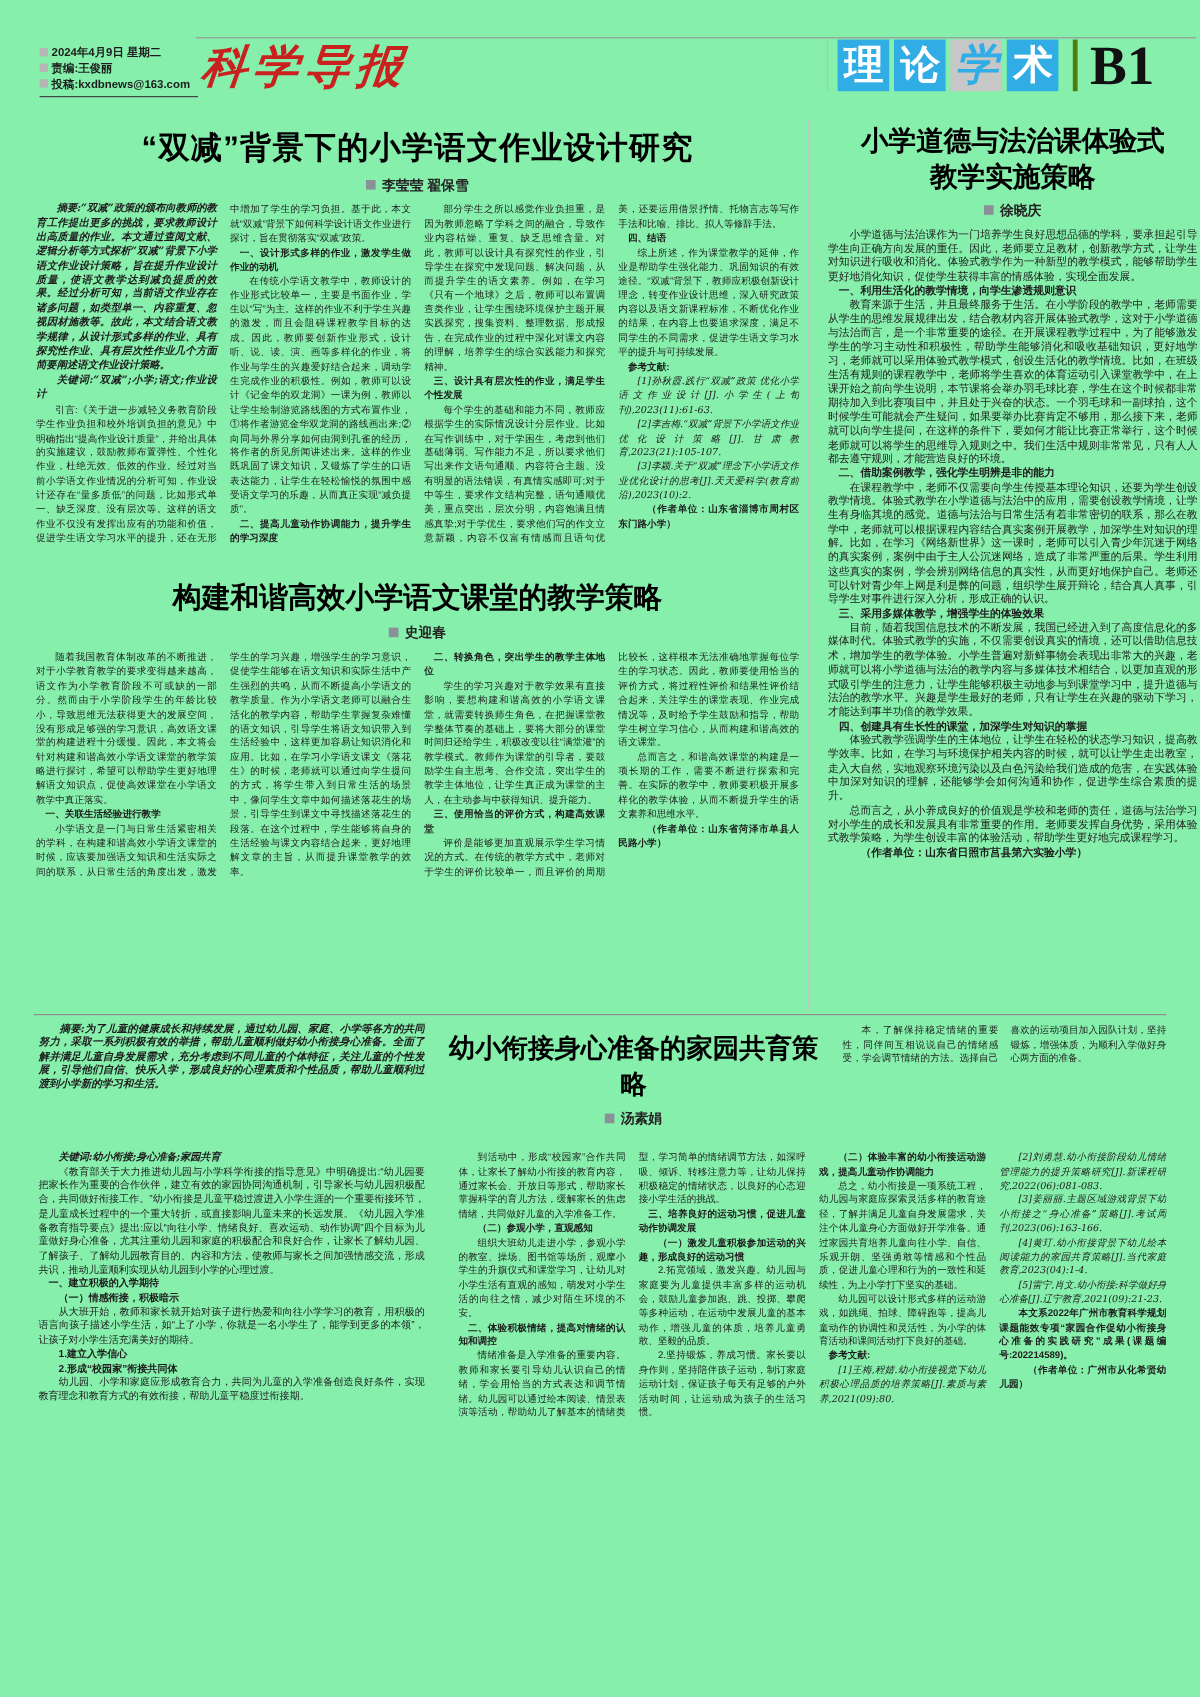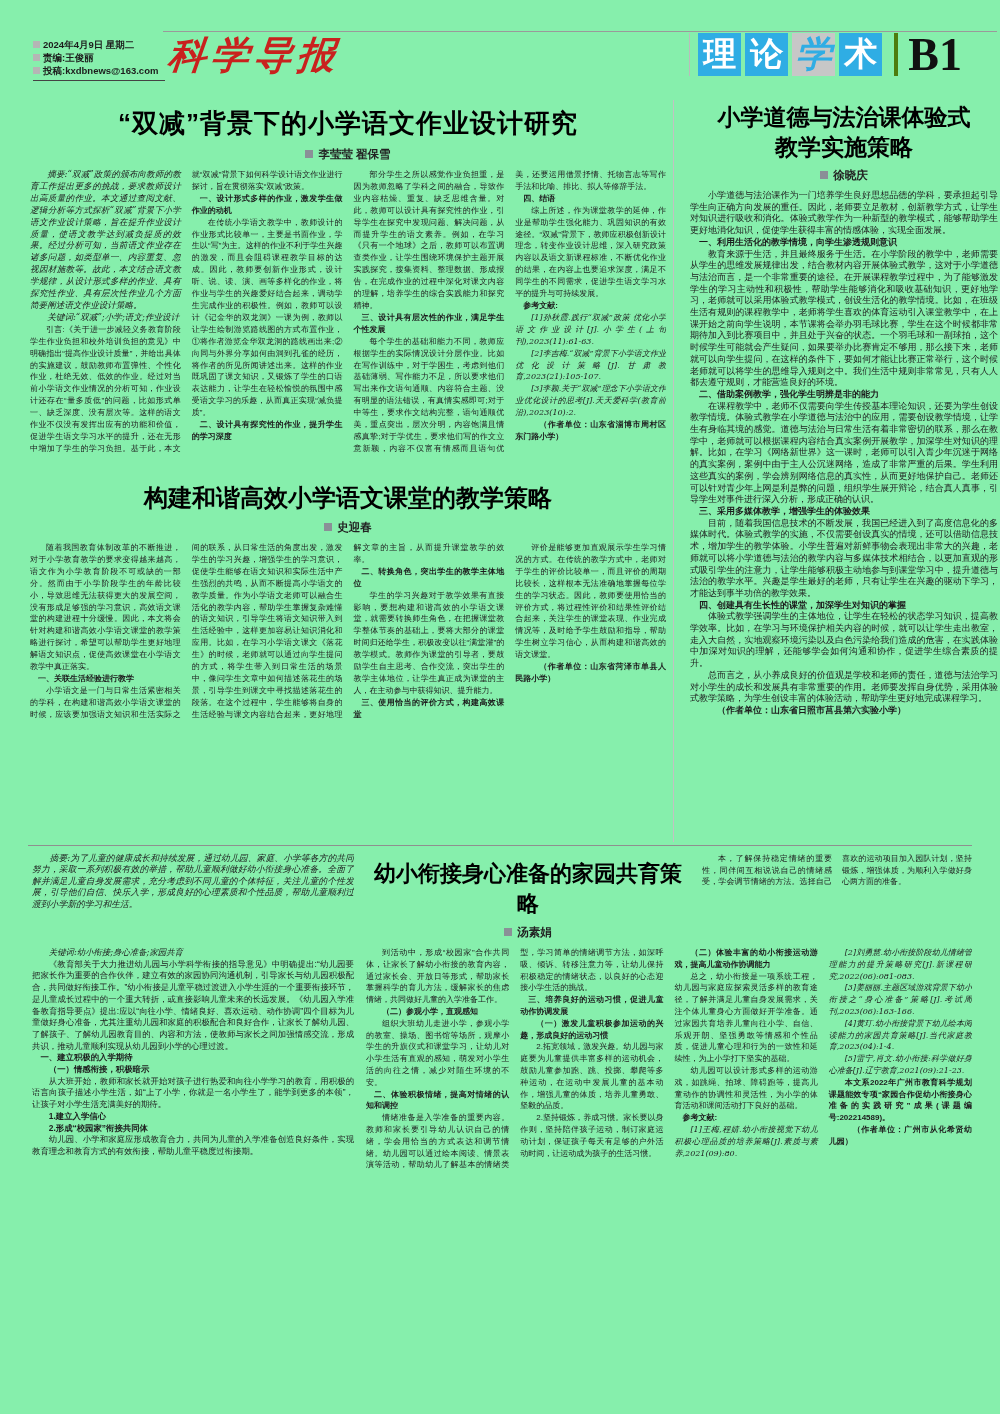--- a/index.html
+++ b/index.html
@@ -24,21 +24,21 @@
   .page-no{font-family:"Liberation Serif",serif;font-weight:bold;font-size:46px;color:#111;
            margin-left:8px;border-left:4px solid #4d7c0f;padding-left:10px;line-height:43px;}
   
   .a-title{font-weight:bold;text-align:center;font-family:"Liberation Sans",sans-serif;color:#000;}
   .byline{text-align:center;font-size:11.5px;font-weight:bold;margin:6px 0 7px 0;color:#222;}
   .byline .bsq{display:inline-block;width:8px;height:8px;background:#8a9097;margin-right:5px;}
   .flow p{margin:0;padding:0;text-align:justify;}
   .fl-p{text-indent:2em;}
   .fl-h{font-weight:bold;text-indent:1em;}
   .fl-sub{font-weight:bold;text-indent:2em;}
-  .fl-kai{font-family:"DejaVu Serif",serif;font-style:italic;text-indent:2em;font-weight:normal;}
+  .fl-kai{font-family:"DejaVu Serif",serif;font-style:italic;text-indent:2em;font-weight:bold;}
   .fl-ref{font-family:"DejaVu Serif",serif;font-style:italic;text-indent:2em;}
   .fl-fund{font-weight:bold;text-indent:2em;}
   .fl-aff{font-weight:bold;text-indent:3em;}
   
   #a1{position:absolute;left:30px;top:106px;width:636px;}
   #a1 .a-title{font-size:26px;letter-spacing:1px;}
   #a1-body{margin-top:4px;height:320px;column-count:4;column-gap:11px;
            font-size:8px;line-height:11.9px;overflow:hidden;}
   #a1-body .fl-kai,#a1-body .fl-kaip{font-size:8.6px;}
   
@@ -54,21 +54,21 @@
   
   .hdiv{position:absolute;left:28px;top:845px;width:944px;height:1px;background:#8f8f8f;}
   #a4{position:absolute;left:32px;top:853px;width:940px;}
   .a4-header{display:flex;gap:12px;}
   .a4-abs{width:322px;height:74px;font-size:8.8px;line-height:11.4px;overflow:hidden;}
   .a4-abs .fl-kai{font-size:8.8px;}
   .a4-head{width:324px;padding-top:6px;}
   .a4-head .a-title{font-size:22px;}
   .a4-side{flex:1;height:74px;column-count:2;column-gap:10px;font-size:8px;
            line-height:11.5px;overflow:hidden;}
-  .a4-main{display:flex;gap:12px;margin-top:0;}
+  .a4-main{display:flex;gap:28px;margin-top:12px;}
   .a4-left{width:322px;height:452px;font-size:8.4px;line-height:11.7px;overflow:hidden;}
   .a4-right{flex:1;height:452px;column-count:4;column-gap:11px;font-size:8px;
             line-height:11.8px;overflow:hidden;}
 </style>
 </head>
 <body>
 
 <div class="page">
 
   <div class="mh-topline"></div>
@@ -88,21 +88,21 @@
 
   <div id="a1">
     <div class="a-title">“双减”背景下的小学语文作业设计研究</div>
     <div class="byline"><span class="bsq"></span><span>李莹莹  翟保雪</span></div>
     <div id="a1-body" class="flow">
         <p class="fl-kai">摘要:“双减”政策的颁布向教师的教育工作提出更多的挑战，要求教师设计出高质量的作业。本文通过查阅文献、逻辑分析等方式探析“双减”背景下小学语文作业设计策略，旨在提升作业设计质量，使语文教学达到减负提质的效果。经过分析可知，当前语文作业存在诸多问题，如类型单一、内容重复、忽视因材施教等。故此，本文结合语文教学规律，从设计形式多样的作业、具有探究性作业、具有层次性作业几个方面简要阐述语文作业设计策略。</p>
         <p class="fl-kai">关键词:“双减”;小学;语文;作业设计</p>
         <p class="fl-p">引言:《关于进一步减轻义务教育阶段学生作业负担和校外培训负担的意见》中明确指出“提高作业设计质量”，并给出具体的实施建议，鼓励教师布置弹性、个性化作业，杜绝无效、低效的作业。经过对当前小学语文作业情况的分析可知，作业设计还存在“量多质低”的问题，比如形式单一、缺乏深度、没有层次等。这样的语文作业不仅没有发挥出应有的功能和价值，促进学生语文学习水平的提升，还在无形中增加了学生的学习负担。基于此，本文就“双减”背景下如何科学设计语文作业进行探讨，旨在贯彻落实“双减”政策。</p>
         <p class="fl-h">一、设计形式多样的作业，激发学生做作业的动机</p>
         <p class="fl-p">在传统小学语文教学中，教师设计的作业形式比较单一，主要是书面作业，学生以“写”为主。这样的作业不利于学生兴趣的激发，而且会阻碍课程教学目标的达成。因此，教师要创新作业形式，设计听、说、读、演、画等多样化的作业，将作业与学生的兴趣爱好结合起来，调动学生完成作业的积极性。例如，教师可以设计《记金华的双龙洞》一课为例，教师以让学生绘制游览路线图的方式布置作业，①将作者游览金华双龙洞的路线画出来;②向同与外界分享如何由洞到孔雀的经历，将作者的所见所闻讲述出来。这样的作业既巩固了课文知识，又锻炼了学生的口语表达能力，让学生在轻松愉悦的氛围中感受语文学习的乐趣，从而真正实现“减负提质”。</p>
-        <p class="fl-h">二、设计具有探究性的作业，提升学生的学习深度</p>
+        <p class="fl-h">二、提高儿童动作协调能力，提升学生的学习深度</p>
         <p class="fl-p">部分学生之所以感觉作业负担重，是因为教师忽略了学科之间的融合，导致作业内容枯燥、重复、缺乏思维含量。对此，教师可以设计具有探究性的作业，引导学生在探究中发现问题、解决问题，从而提升学生的语文素养。例如，在学习《只有一个地球》之后，教师可以布置调查类作业，让学生围绕环境保护主题开展实践探究，搜集资料、整理数据、形成报告，在完成作业的过程中深化对课文内容的理解，培养学生的综合实践能力和探究精神。</p>
         <p class="fl-h">三、设计具有层次性的作业，满足学生个性发展</p>
         <p class="fl-p">每个学生的基础和能力不同，教师应根据学生的实际情况设计分层作业。比如在写作训练中，对于学困生，考虑到他们基础薄弱、写作能力不足，所以要求他们写出来作文语句通顺、内容符合主题、没有明显的语法错误，有真情实感即可;对于中等生，要求作文结构完整，语句通顺优美，重点突出，层次分明，内容饱满且情感真挚;对于学优生，要求他们写的作文立意新颖，内容不仅富有情感而且语句优美，还要运用借景抒情、托物言志等写作手法和比喻、排比、拟人等修辞手法。</p>
         <p class="fl-h">四、结语</p>
         <p class="fl-p">综上所述，作为课堂教学的延伸，作业是帮助学生强化能力、巩固知识的有效途径。“双减”背景下，教师应积极创新设计理念，转变作业设计思维，深入研究政策内容以及语文新课程标准，不断优化作业的结果，在内容上也要追求深度，满足不同学生的不同需求，促进学生语文学习水平的提升与可持续发展。</p>
         <p class="fl-h">参考文献:</p>
         <p class="fl-ref">[1]孙秋霞.践行“双减”政策 优化小学语文作业设计[J].小学生(上旬刊),2023(11):61-63.</p>
         <p class="fl-ref">[2]李吉梅.“双减”背景下小学语文作业优化设计策略[J].甘肃教育,2023(21):105-107.</p>
         <p class="fl-ref">[3]李颖.关于“双减”理念下小学语文作业优化设计的思考[J].天天爱科学(教育前沿),2023(10):2.</p>
         <p class="fl-aff">（作者单位：山东省淄博市周村区东门路小学）</p>
@@ -136,20 +136,21 @@
     <div class="a-title">构建和谐高效小学语文课堂的教学策略</div>
     <div class="byline"><span class="bsq"></span><span>史迎春</span></div>
     <div id="a3-body" class="flow">
         <p class="fl-p">随着我国教育体制改革的不断推进，对于小学教育教学的要求变得越来越高，语文作为小学教育阶段不可或缺的一部分。然而由于小学阶段学生的年龄比较小，导致思维无法获得更大的发展空间，没有形成足够强的学习意识，高效语文课堂的构建进程十分缓慢。因此，本文将会针对构建和谐高效小学语文课堂的教学策略进行探讨，希望可以帮助学生更好地理解语文知识点，促使高效课堂在小学语文教学中真正落实。</p>
         <p class="fl-h">一、关联生活经验进行教学</p>
         <p class="fl-p">小学语文是一门与日常生活紧密相关的学科，在构建和谐高效小学语文课堂的时候，应该要加强语文知识和生活实际之间的联系，从日常生活的角度出发，激发学生的学习兴趣，增强学生的学习意识，促使学生能够在语文知识和实际生活中产生强烈的共鸣，从而不断提高小学语文的教学质量。作为小学语文老师可以融合生活化的教学内容，帮助学生掌握复杂难懂的语文知识，引导学生将语文知识带入到生活经验中，这样更加容易让知识消化和应用。比如，在学习小学语文课文《落花生》的时候，老师就可以通过向学生提问的方式，将学生带入到日常生活的场景中，像问学生文章中如何描述落花生的场景，引导学生到课文中寻找描述落花生的段落。在这个过程中，学生能够将自身的生活经验与课文内容结合起来，更好地理解文章的主旨，从而提升课堂教学的效率。</p>
         <p class="fl-h">二、转换角色，突出学生的教学主体地位</p>
         <p class="fl-p">学生的学习兴趣对于教学效果有直接影响，要想构建和谐高效的小学语文课堂，就需要转换师生角色，在把握课堂教学整体节奏的基础上，要将大部分的课堂时间归还给学生，积极改变以往“满堂灌”的教学模式。教师作为课堂的引导者，要鼓励学生自主思考、合作交流，突出学生的教学主体地位，让学生真正成为课堂的主人，在主动参与中获得知识、提升能力。</p>
         <p class="fl-h">三、使用恰当的评价方式，构建高效课堂</p>
         <p class="fl-p">评价是能够更加直观展示学生学习情况的方式。在传统的教学方式中，老师对于学生的评价比较单一，而且评价的周期比较长，这样根本无法准确地掌握每位学生的学习状态。因此，教师要使用恰当的评价方式，将过程性评价和结果性评价结合起来，关注学生的课堂表现、作业完成情况等，及时给予学生鼓励和指导，帮助学生树立学习信心，从而构建和谐高效的语文课堂。</p>
+        <p class="fl-p">总而言之，和谐高效课堂的构建是一项长期的工作，需要不断进行探索和完善。在实际的教学中，教师要积极开展多样化的教学体验，从而不断提升学生的语文素养和思维水平。</p>
         <p class="fl-aff">（作者单位：山东省菏泽市单县人民路小学）</p>
       </div>
   </div>
 
   <div class="hdiv"></div>
 
   <div id="a4">
     <div class="a4-header">
       <div class="a4-abs flow">
           <p class="fl-kai">摘要:为了儿童的健康成长和持续发展，通过幼儿园、家庭、小学等各方的共同努力，采取一系列积极有效的举措，帮助儿童顺利做好幼小衔接身心准备。全面了解并满足儿童自身发展需求，充分考虑到不同儿童的个体特征，关注儿童的个性发展，引导他们自信、快乐入学，形成良好的心理素质和个性品质，帮助儿童顺利过渡到小学新的学习和生活。</p>

